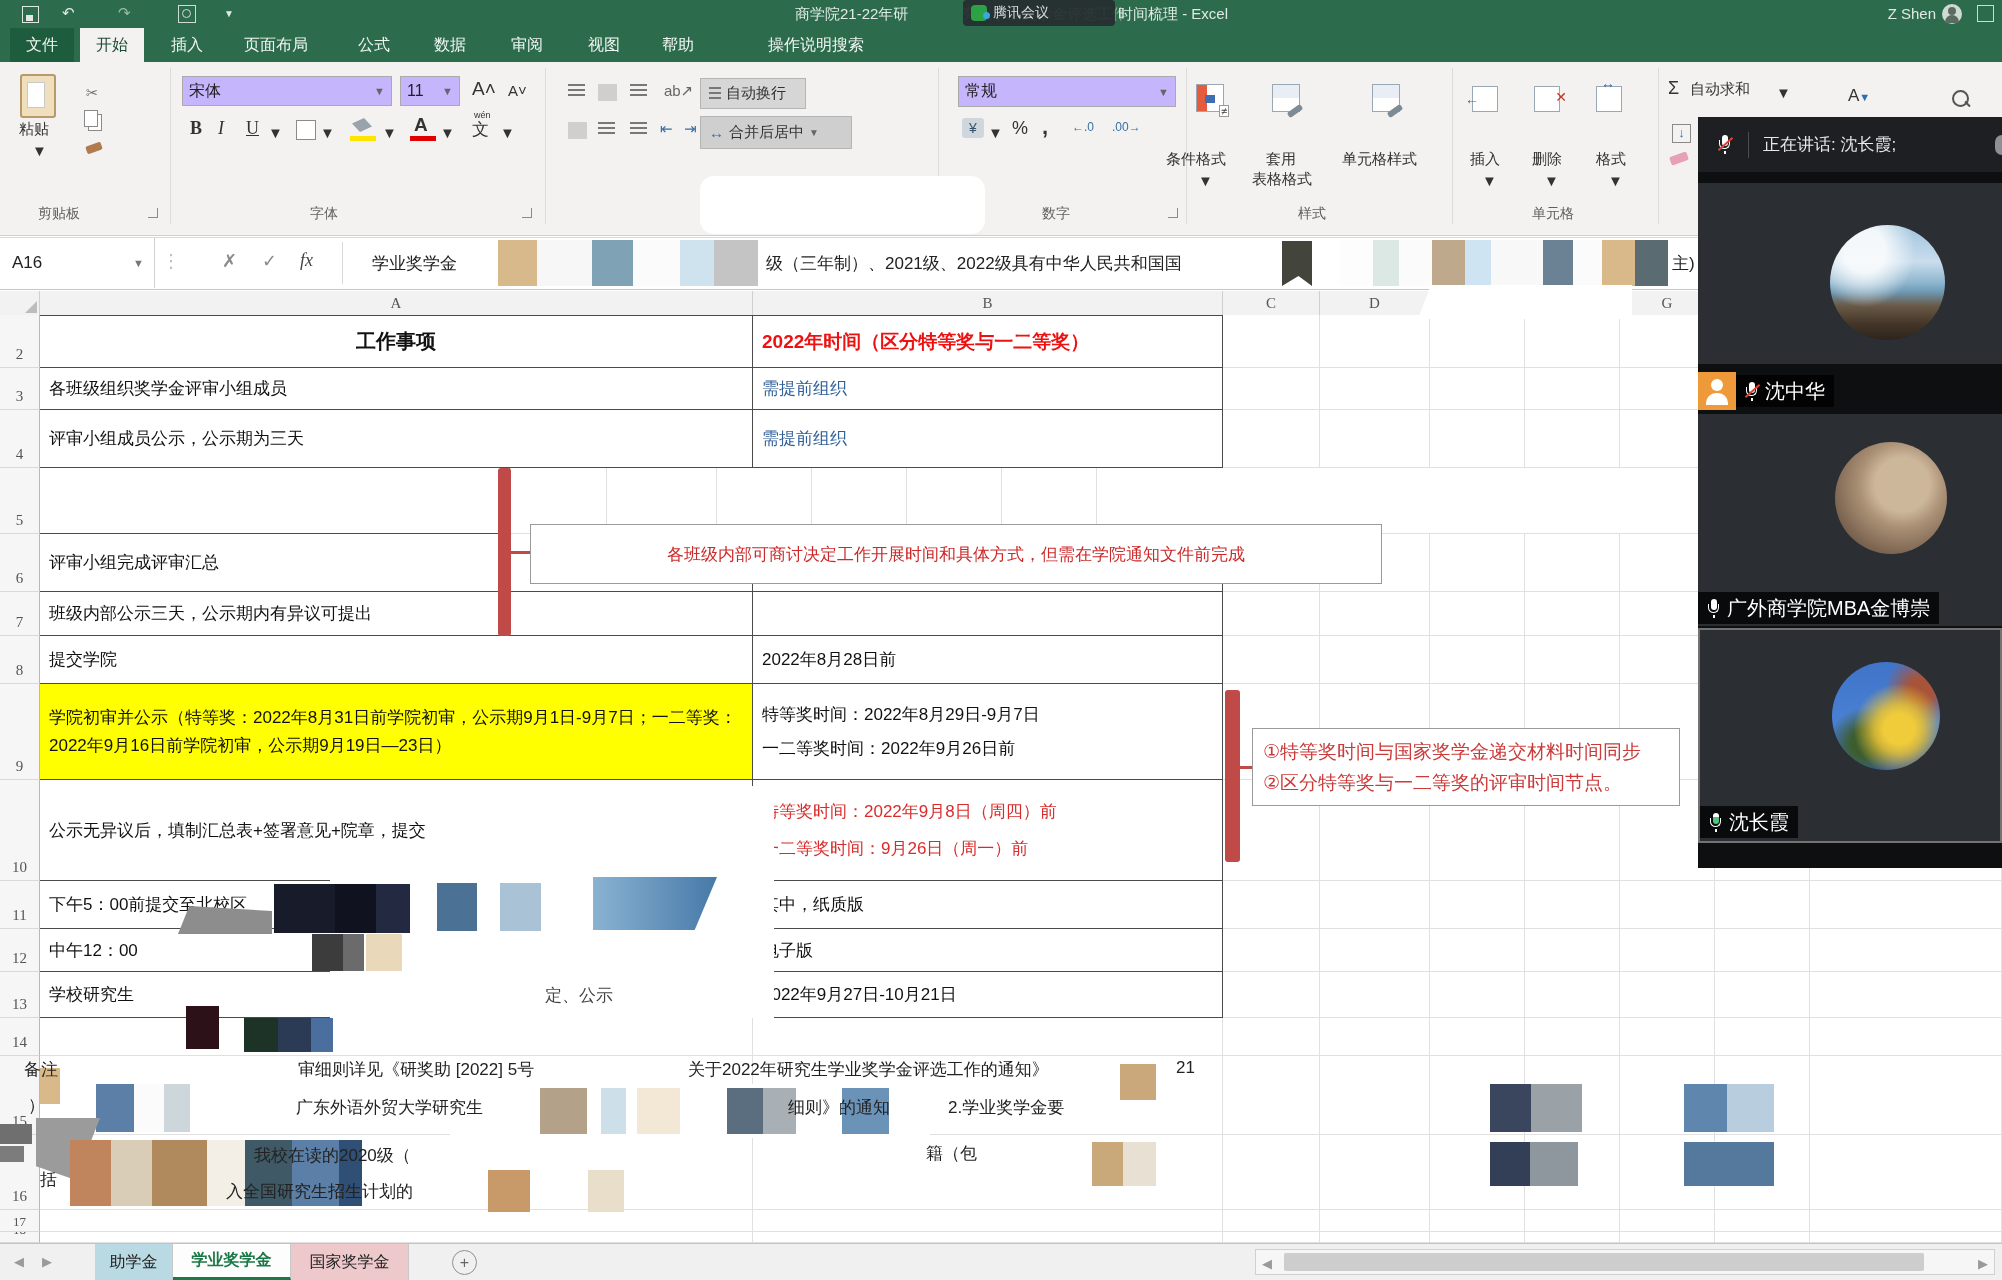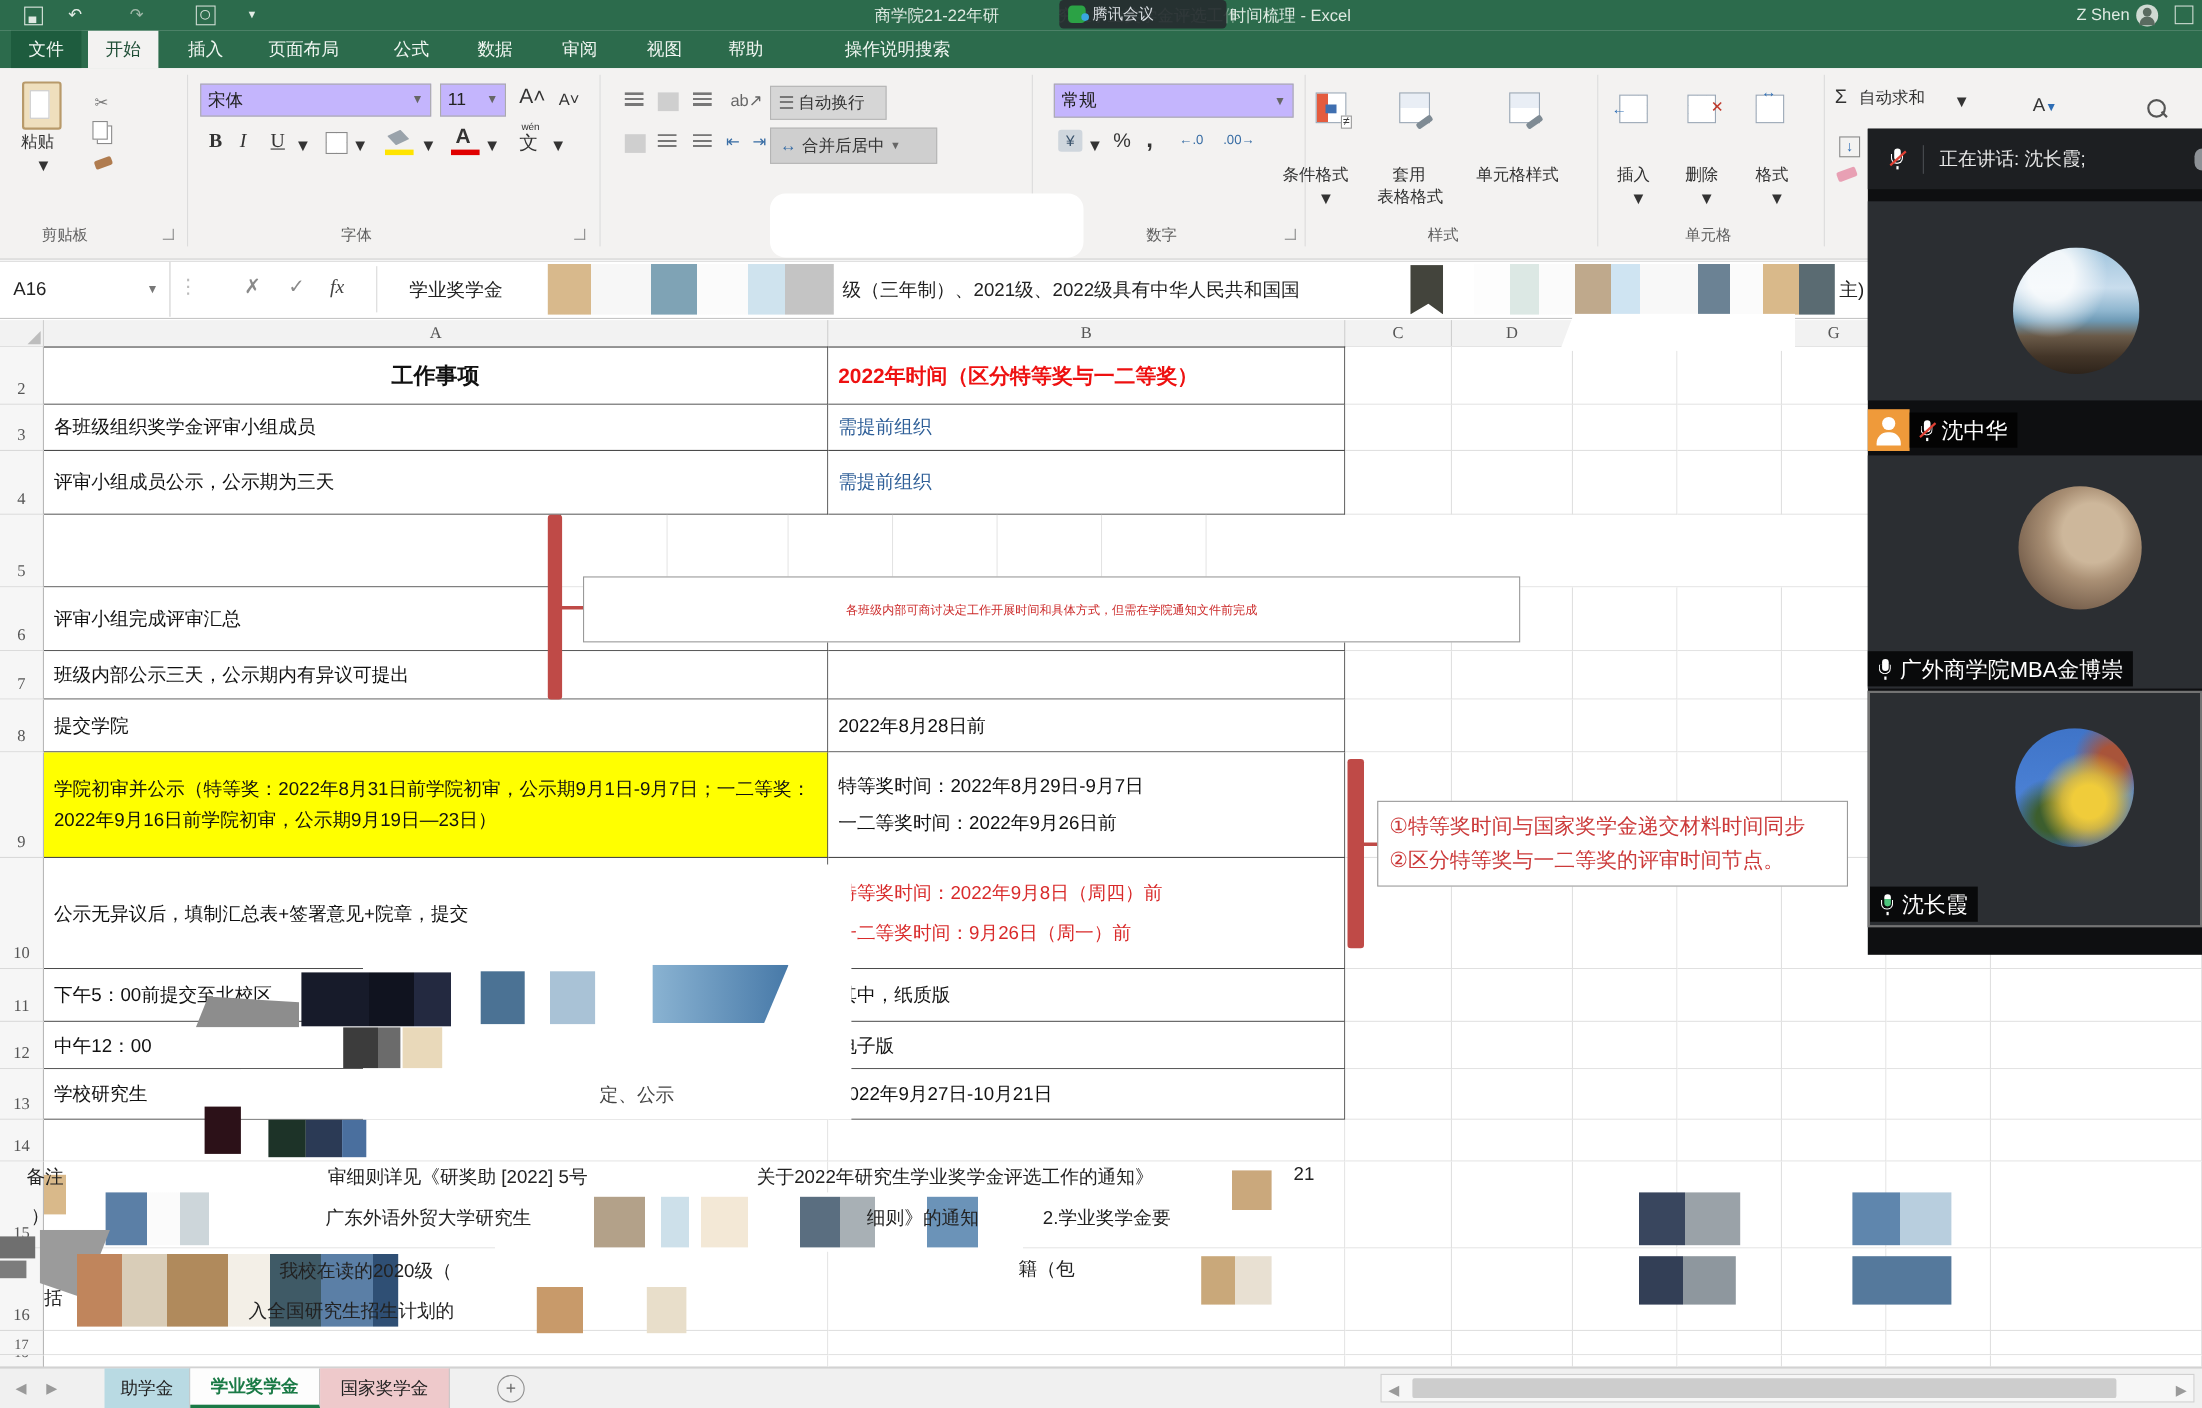--- a/index.html
+++ b/index.html
@@ -552,21 +552,21 @@
       <div class="cf w110"></div>
       <div class="cf w95"></div>
       <div class="cf w95"></div>
       <div class="cf w95"></div>
       <div class="cf w95"></div>
       <div class="cf wfx"></div>
   </div>
 
   <div class="bracket" style="left:498px;top:468px;width:13px;height:168px;"></div>
   <div class="bracket" style="left:509px;top:551px;width:23px;height:3px;"></div>
-  <div class="callout" style="left:530px;top:524px;width:852px;height:60px;display:flex;align-items:center;justify-content:center;font-size:11px;">
+  <div class="callout" style="left:530px;top:524px;width:852px;height:60px;display:flex;align-items:center;justify-content:center;font-size:17px;">
     <span>各班级内部可商讨决定工作开展时间和具体方式，但需在学院通知文件前完成</span>
   </div>
   <div class="bracket" style="left:1225px;top:690px;width:15px;height:172px;"></div>
   <div class="bracket" style="left:1238px;top:766px;width:16px;height:3px;"></div>
   <div class="callout" style="left:1252px;top:728px;width:428px;height:78px;padding:7px 10px;font-size:19px;line-height:31px;color:#cc3a3a;">
     <div>①特等奖时间与国家奖学金递交材料时间同步</div>
     <div>②区分特等奖与一二等奖的评审时间节点。</div>
   </div>
 
   <div class="mz" style="left:498px;top:240px;width:260px;height:46px;background:linear-gradient(90deg,#d8b98c 0 15%,#f7f7f7 15% 36%,#7fa3b5 36% 52%,#fbfbfb 52% 70%,#cfe3ee 70% 83%,#c4c4c4 83% 100%);"></div>

